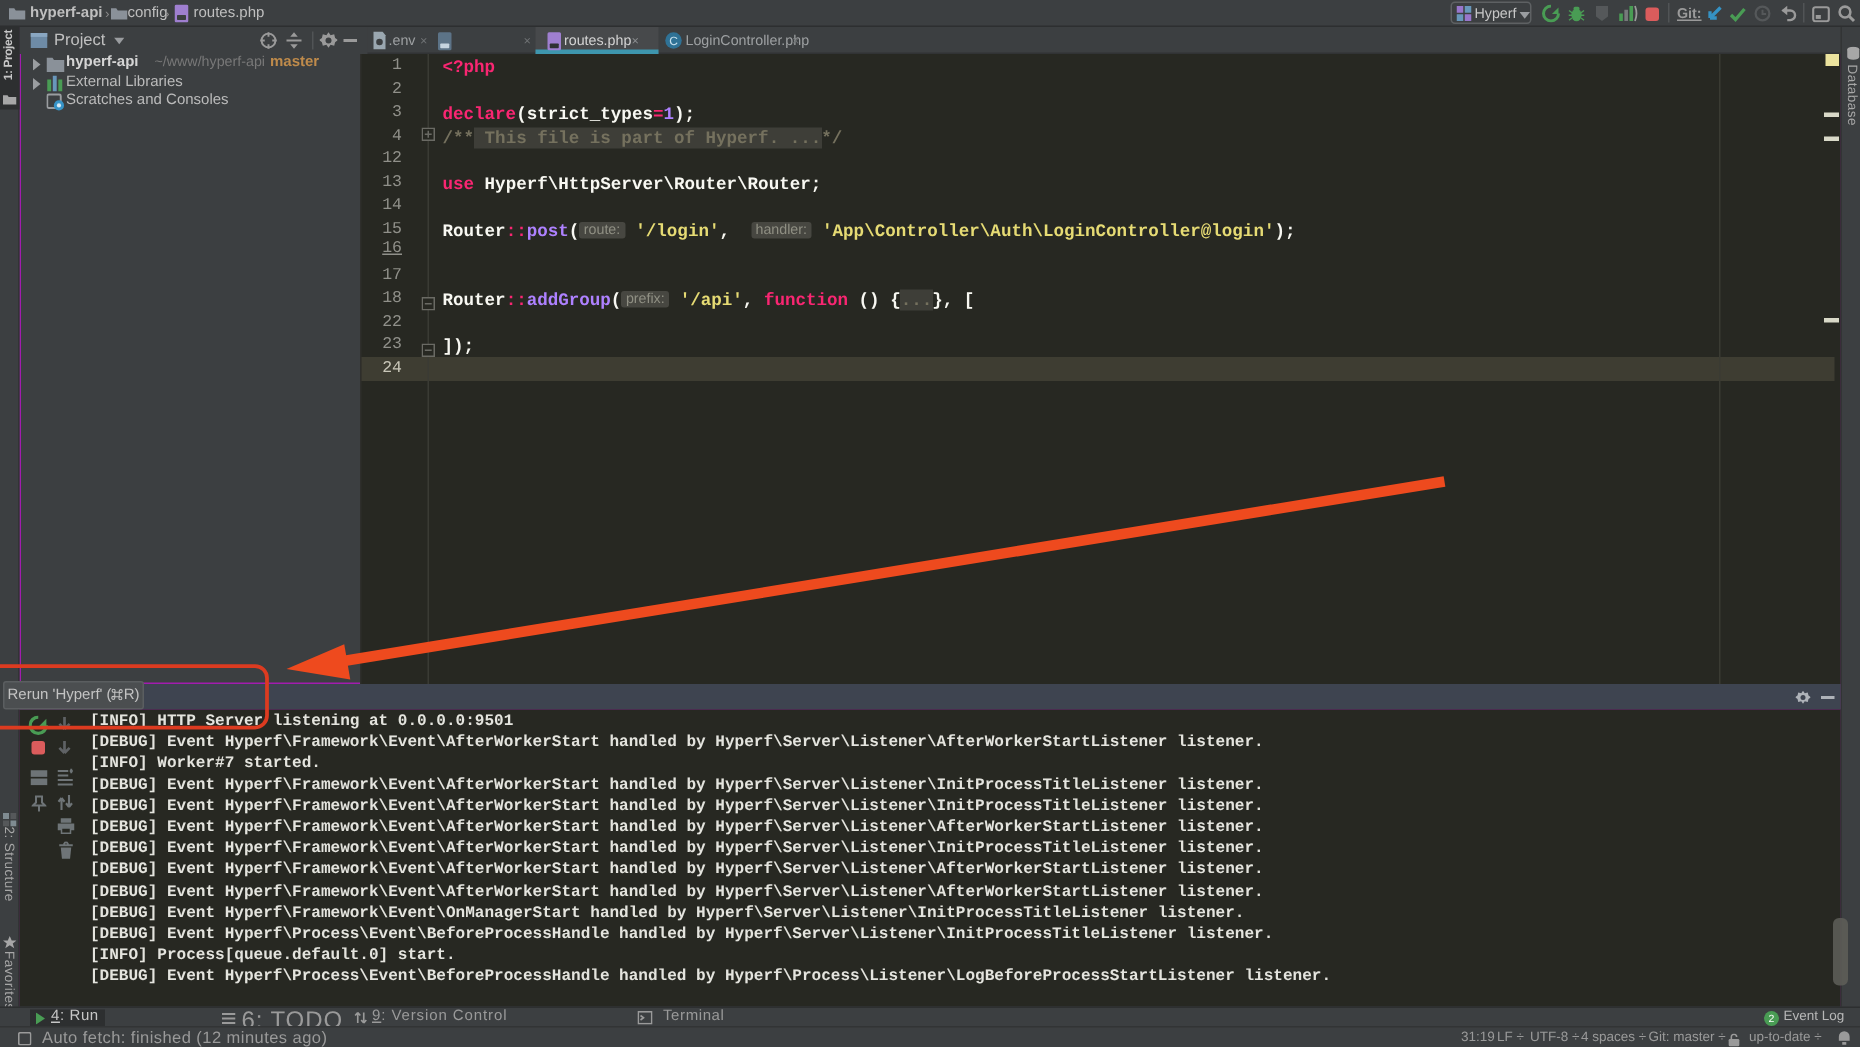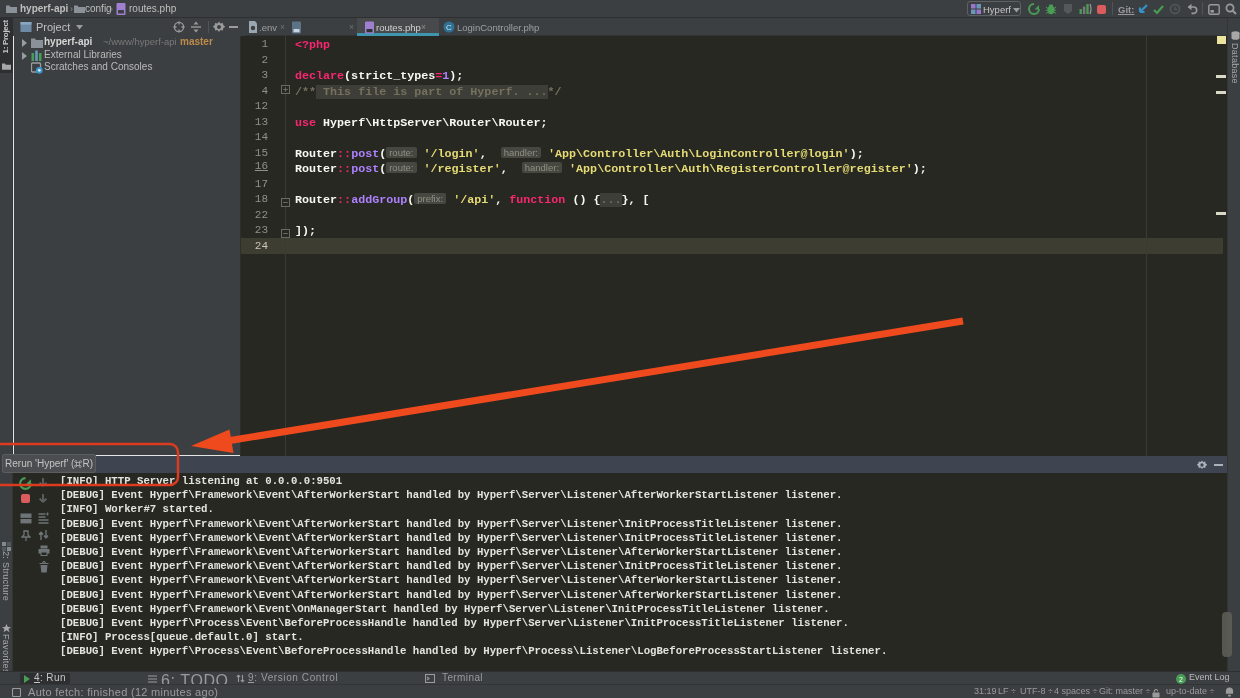--- a/index.html
+++ b/index.html
@@ -1,17 +1,17 @@
 <!DOCTYPE html>
 <html><head>
 <meta charset="utf-8">
 <style>
   * { margin:0; padding:0; box-sizing:border-box; }
   html,body { width:1240px; height:698px; overflow:hidden; background:#3c3f41; font-family:"Liberation Sans", sans-serif; }
-  #app { position:relative; width:1240px; height:698px; background:#e5e5e5; }
+  #app { position:relative; width:1240px; height:698px; background:#a21caf; }
   .abs { position:absolute; }
   .ui { font-family:"Liberation Sans", sans-serif; color:#bbbbbb; font-size:11px; white-space:nowrap; }
   
   #topbar { left:0; top:0; width:1240px; height:18px; background:#3c3f41; border-bottom:1px solid #2d2f30; }
   .crumb { position:absolute; top:3px; font-size:11px; color:#bfbfbf; }
   
   #row2 { left:13px; top:18px; width:1227px; height:18px; background:#3c3f41; }
   #pjhead { position:absolute; left:0; top:0; width:227px; height:18px; background:#3c3f41; }
   #tabs { position:absolute; left:232px; top:0; right:0; height:18px; background:#3c3f41; }
   .tab { position:absolute; top:0; height:18px; color:#9da0a2; font-size:9.5px; }
@@ -279,21 +279,20 @@
     <svg class="abs" style="left:40px;top:193px" width="9" height="9" viewBox="0 0 9 9">
         <rect x="0.5" y="0.5" width="8" height="8" fill="#272822" stroke="#6a6a64" stroke-width="1"></rect>
         <path d="M2.2 4.5 h4.6" stroke="#6a6a64" stroke-width="1"></path>
       </svg>
 
     <div class="cline" style="top:2px;"><span class="kw">&lt;?php</span></div>
     <div class="cline" style="top:33px;"><span class="kw">declare</span>(strict_types<span class="kw">=</span><span class="num">1</span>);</div>
     <div class="cline" style="top:48.5px;"><span class="cmt">/**</span><span class="fold"> This file is part of Hyperf. ...</span><span class="cmt">*/</span></div>
     <div class="cline" style="top:79.5px;"><span class="kw">use</span> Hyperf\HttpServer\Router\Router;</div>
     <div class="cline" style="top:110.5px;">Router<span class="kw">::</span><span class="fn">post</span>(<span class="hint">route:</span> <span class="str">'/login'</span>,  <span class="hint">handler:</span> <span class="str">'App\Controller\Auth\LoginController@login'</span>);</div>
-    <div class="cline" style="top:126px;">Router<span class="kw">::</span><span class="fn">post</span>(<span class="hint">route:</span> <span class="str">'/register'</span>,  <span class="hint">handler:</span> <span class="str">'App\Controller\Auth\RegisterController@register'</span>);</div>
     <div class="cline" style="top:157px;">Router<span class="kw">::</span><span class="fn">addGroup</span>(<span class="hint">prefix:</span> <span class="str">'/api'</span>, <span class="kw">function</span> () {<span class="fold">...</span>}, [</div>
     <div class="cline" style="top:188px;">]);</div>
 
     <div class="abs" style="left:976px;top:0px;width:9px;height:8px;background:#ebe39e;"></div>
     <div class="abs" style="left:975px;top:39px;width:10px;height:2.5px;background:#d9d9c8;"></div>
     <div class="abs" style="left:975px;top:55px;width:10px;height:2.5px;background:#d9d9c8;"></div>
     <div class="abs" style="left:975px;top:176px;width:10px;height:2.5px;background:#d9d9c8;"></div>
   </div>
 
   <div id="runhead" class="abs">

